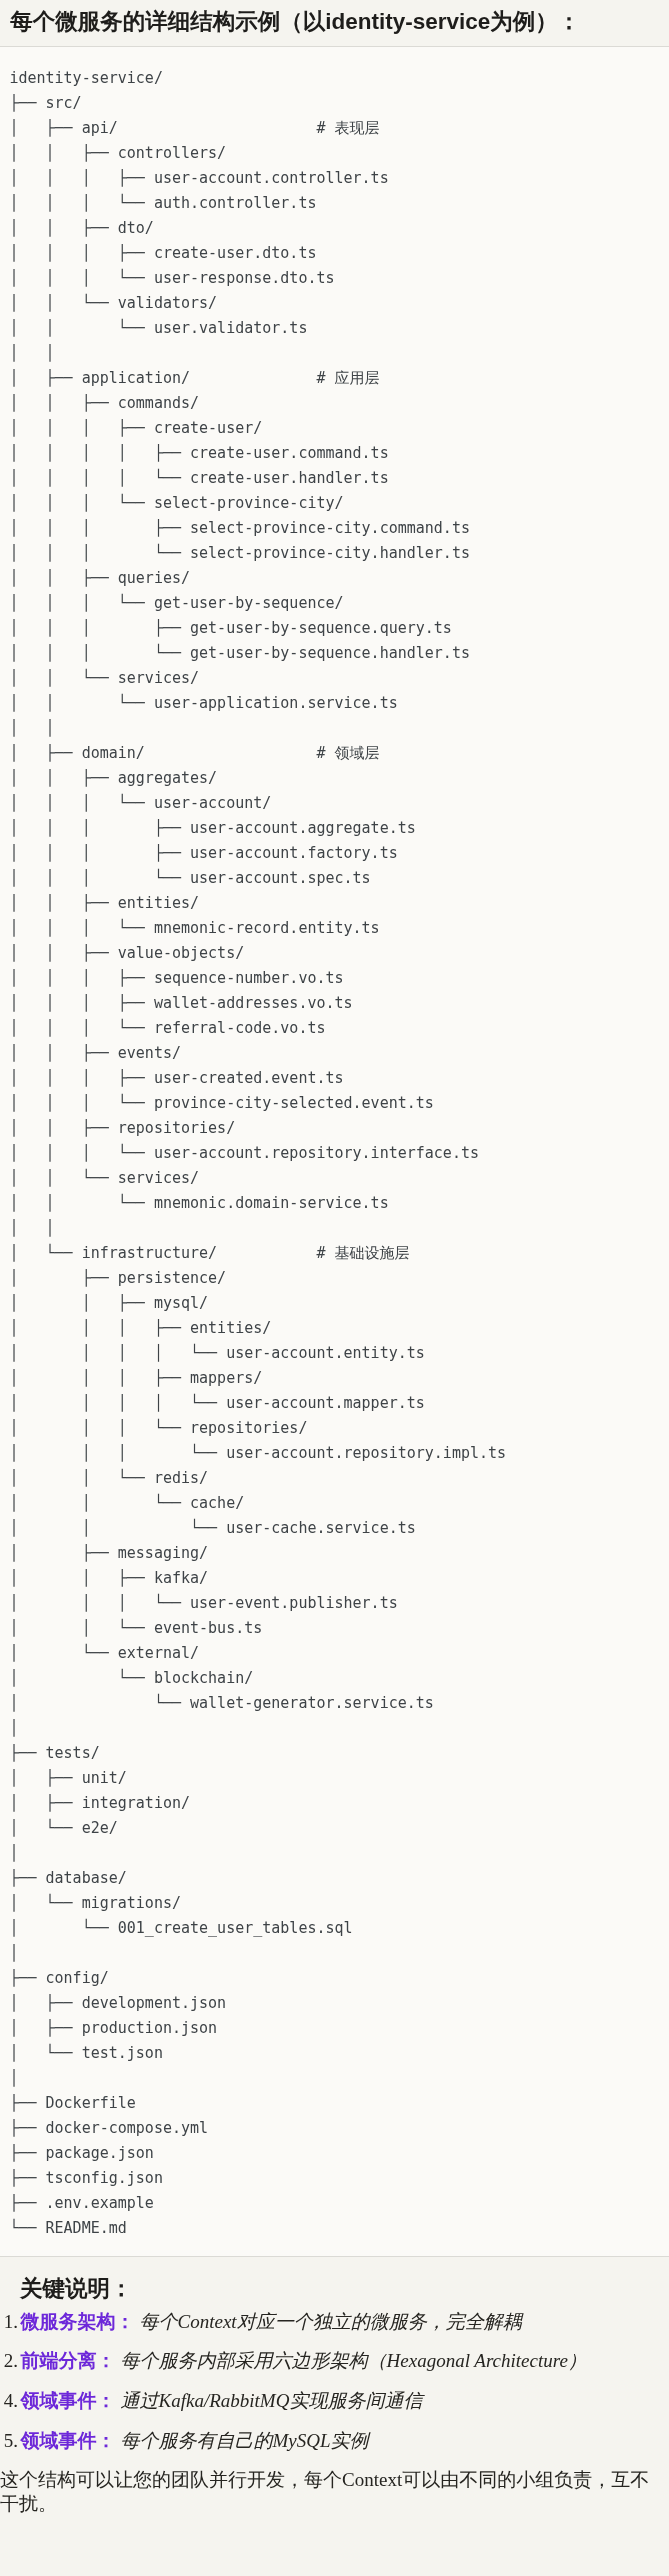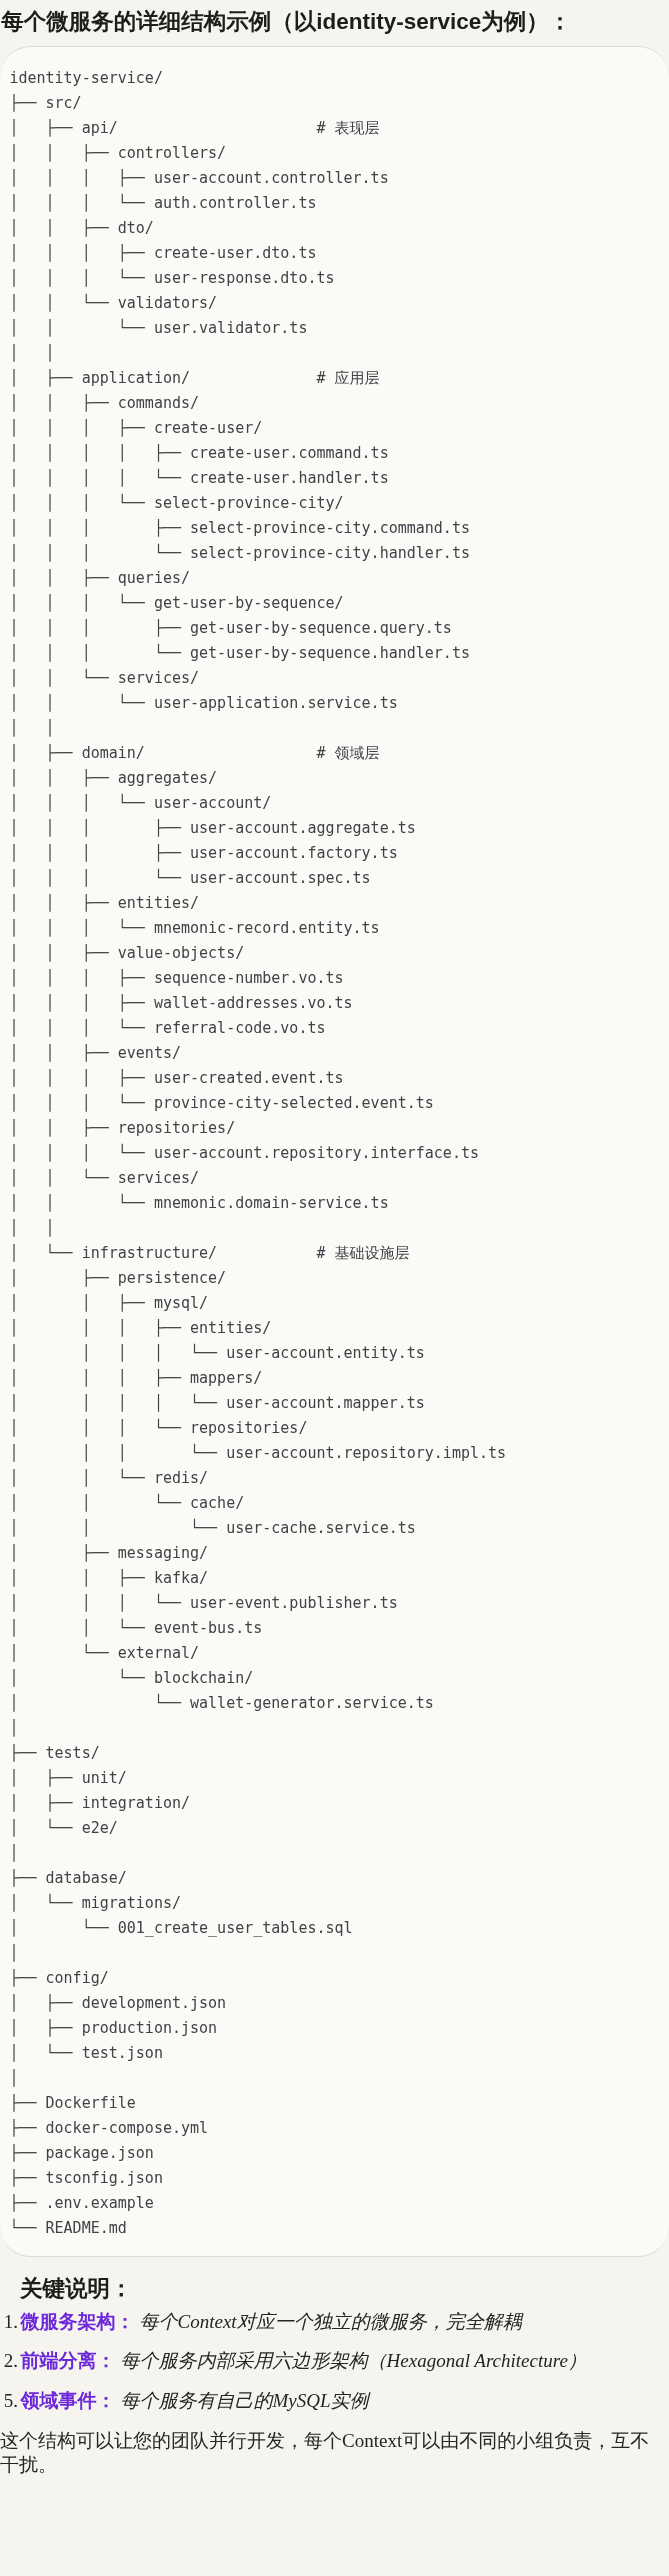--- a/index.html
+++ b/index.html
@@ -14,28 +14,28 @@
     overflow: hidden;
   }
   .doc-title {
     font-family: "Liberation Sans", sans-serif;
     font-weight: 700;
     font-size: 22.5px;
     line-height: 27.5px;
     color: #1e1d1b;
     padding: 7.5px 5px 11.3px 1.3px;
     letter-spacing: 0px;
+    margin-left: 9px;
   }
   .code-block {
     background: #fbfaf7;
     border-top: 0.6px solid #dbdad5;
     border-bottom: 0.6px solid #dbdad5;
     padding: 19px 9.4px 15px 9.4px;
     width: 669px;
-    border-radius: 31px;
   }
   .code-block pre {
     margin: 0;
     font-family: "DejaVu Sans Mono", monospace;
     font-size: 15px;
     line-height: 25px;
     color: #3e4347;
     white-space: pre;
   }
   .notes { padding: 0 6.3px 0 0; }
@@ -169,19 +169,20 @@
 </div>
 
 <div class="notes">
   <div class="notes-heading">关键说明：</div>
 
   <div class="note-item first"><span class="note-num">1.</span><span class="note-label">微服务架构：</span><span class="note-desc">每个Context对应一个独立的微服务，完全解耦</span></div>
 
   <div class="note-item"><span class="note-num">2.</span><span class="note-label">前端分离：</span><span class="note-desc">每个服务内部采用六边形架构（Hexagonal Architecture）</span></div>
 
 
+  <div class="note-item"><span class="note-num">4.</span><span class="note-label">领域事件：</span><span class="note-desc">通过Kafka/RabbitMQ实现服务间通信</span></div>
 
   <div class="note-item"><span class="note-num">5.</span><span class="note-label">领域事件：</span><span class="note-desc">每个服务有自己的MySQL实例</span></div>
 
 
   <div class="notes-footer">这个结构可以让您的团队并行开发，每个Context可以由不同的小组负责，互不干扰。</div>
 </div>
 
 
 </body></html>

